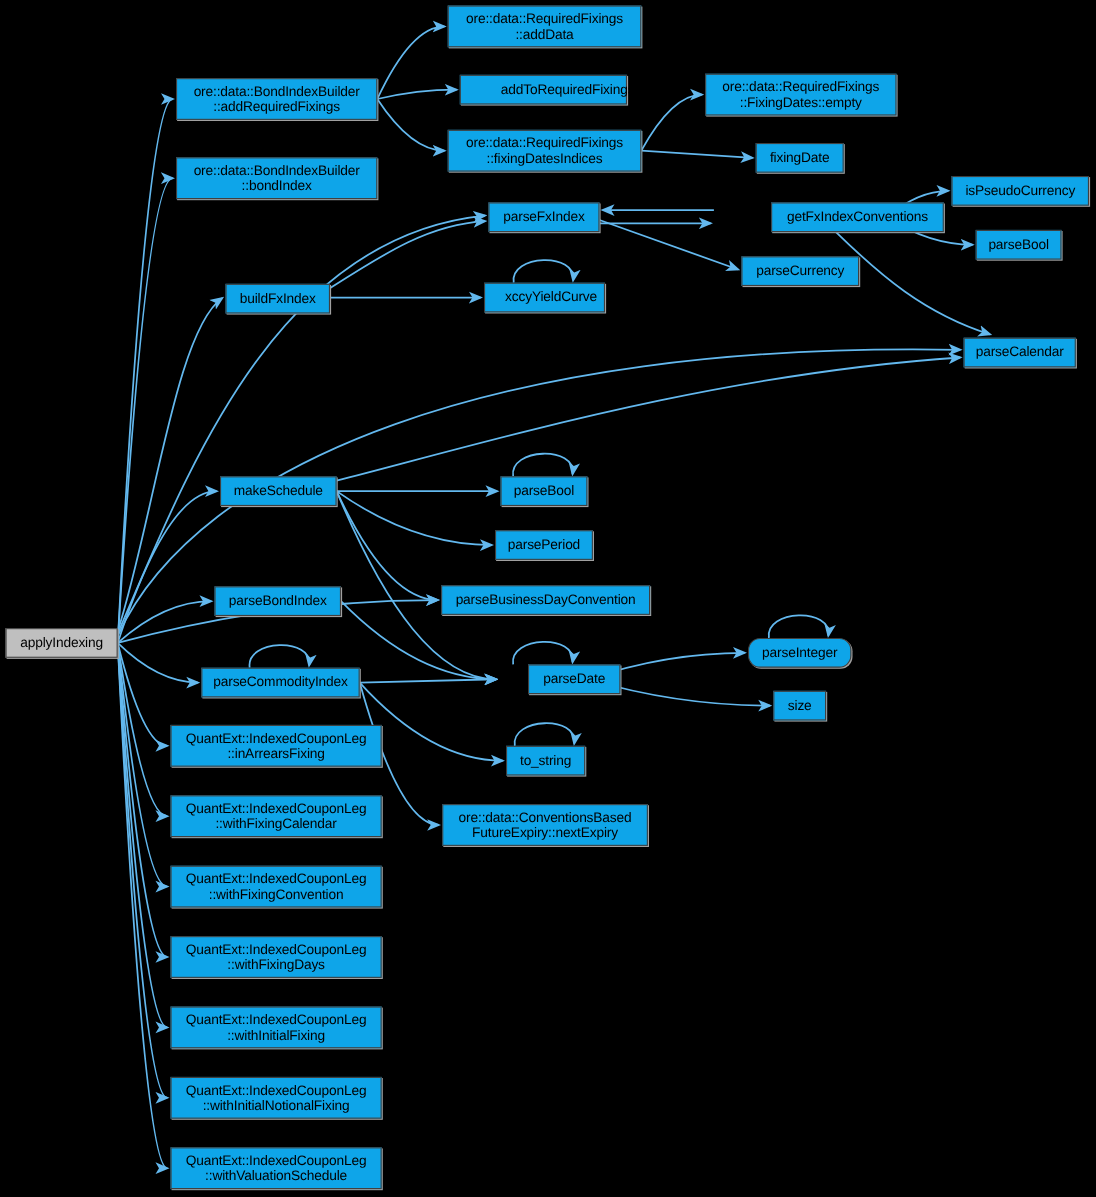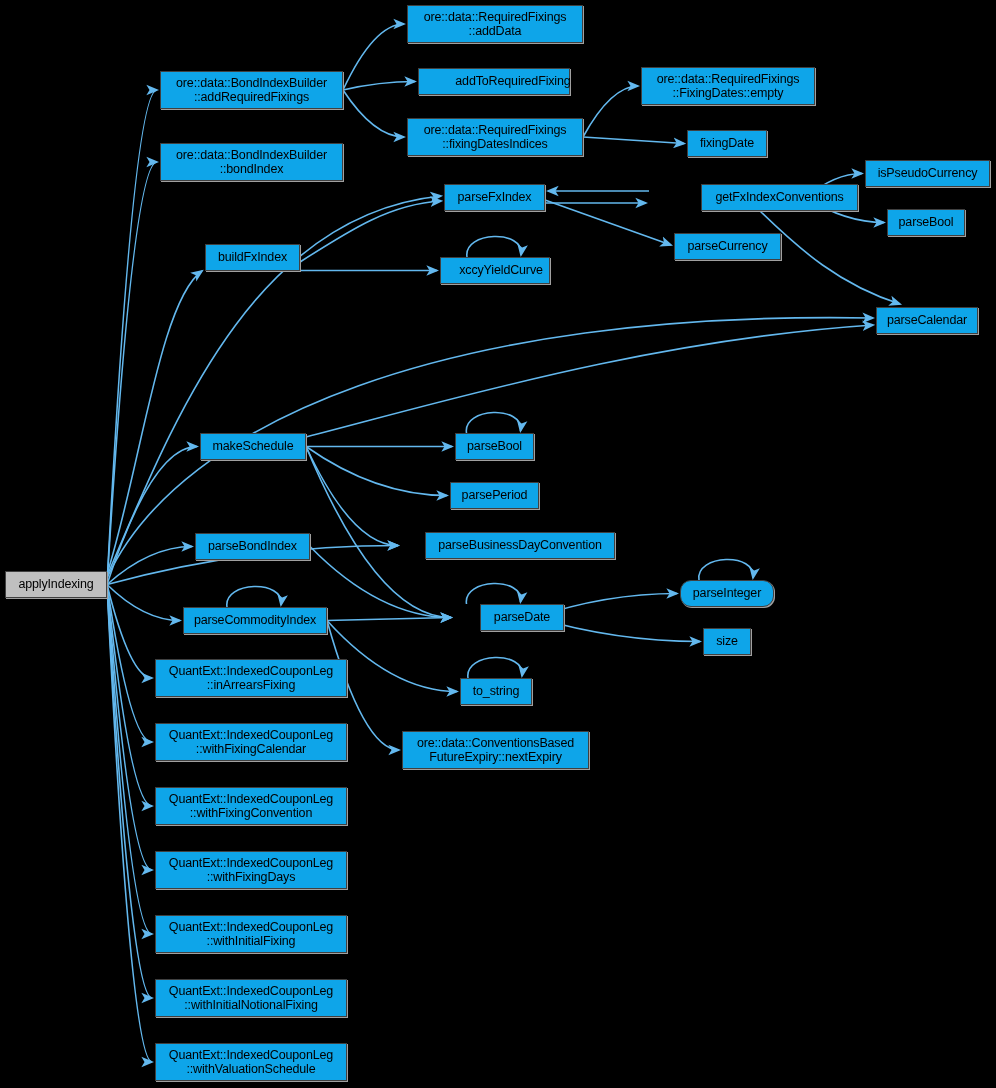--- a/index.html
+++ b/index.html
@@ -115,26 +115,26 @@
 ::fixingDatesIndices</div>
       <div class="node" style="left: 641px; top: 67px; width: 174px; height: 38px;">ore::data::RequiredFixings
 ::FixingDates::empty</div>
       <div class="node" style="left: 687px; top: 130px; width: 80px; height: 27px;">fixingDate</div>
       <div class="node" style="left: 444px; top: 184px; width: 101px; height: 27px;">parseFxIndex</div>
       <div class="node" style="left: 663px; top: 184px; width: 157px; height: 27px; margin-left: 38px;">getFxIndexConventions</div>
       <div class="node" style="left: 865px; top: 160px; width: 125px; height: 27px;">isPseudoCurrency</div>
       <div class="node" style="left: 887px; top: 209px; width: 78px; height: 27px;">parseBool</div>
       <div class="node" style="left: 674px; top: 233px; width: 107px; height: 27px;">parseCurrency</div>
       <div class="node" style="left: 876px; top: 307px; width: 102px; height: 27px;">parseCalendar</div>
-      <div class="node" style="left: 205px; top: 244px; width: 95px; height: 27px; text-align: center;">buildFxIndex</div>
+      <div class="node" style="left: 205px; top: 258px; width: 95px; height: 27px; text-align: center;">buildFxIndex</div>
       <div class="node" style="left: 440px; top: 257px; width: 110px; height: 27px; padding-left: 12px;">xccyYieldCurve</div>
       <div class="node" style="left: 200px; top: 433px; width: 106px; height: 27px;">makeSchedule</div>
       <div class="node" style="left: 455px; top: 433px; width: 79px; height: 27px;">parseBool</div>
       <div class="node" style="left: 450px; top: 482px; width: 89px; height: 27px;">parsePeriod</div>
-      <div class="node" style="left: 401px; top: 532px; width: 190px; height: 27px; margin-left: 24px;">parseBusinessDayConvention</div>
+      <div class="node" style="left: 401px; top: 532px; width: 190px; height: 27px;">parseBusinessDayConvention</div>
       <div class="node" style="left: 195px; top: 533px; width: 115px; height: 27px;">parseBondIndex</div>
       <div class="node" style="left: 183px; top: 607px; width: 144px; height: 27px;">parseCommodityIndex</div>
       <div class="node" style="left: 480px; top: 604px; width: 84px; height: 27px;">parseDate</div>
       <div class="node" style="left: 680px; top: 580px; width: 94px; height: 27px; border-radius: 11px;">parseInteger</div>
       <div class="node" style="left: 703px; top: 628px; width: 48px; height: 27px;">size</div>
       <div class="node" style="left: 460px; top: 678px; width: 72px; height: 27px;">to_string</div>
       <div class="node" style="left: 402px; top: 731px; width: 187px; height: 38px;">ore::data::ConventionsBased
 FutureExpiry::nextExpiry</div>
       <div class="node" style="left: 155px; top: 659px; width: 192px; height: 38px;">QuantExt::IndexedCouponLeg
 ::inArrearsFixing</div>

